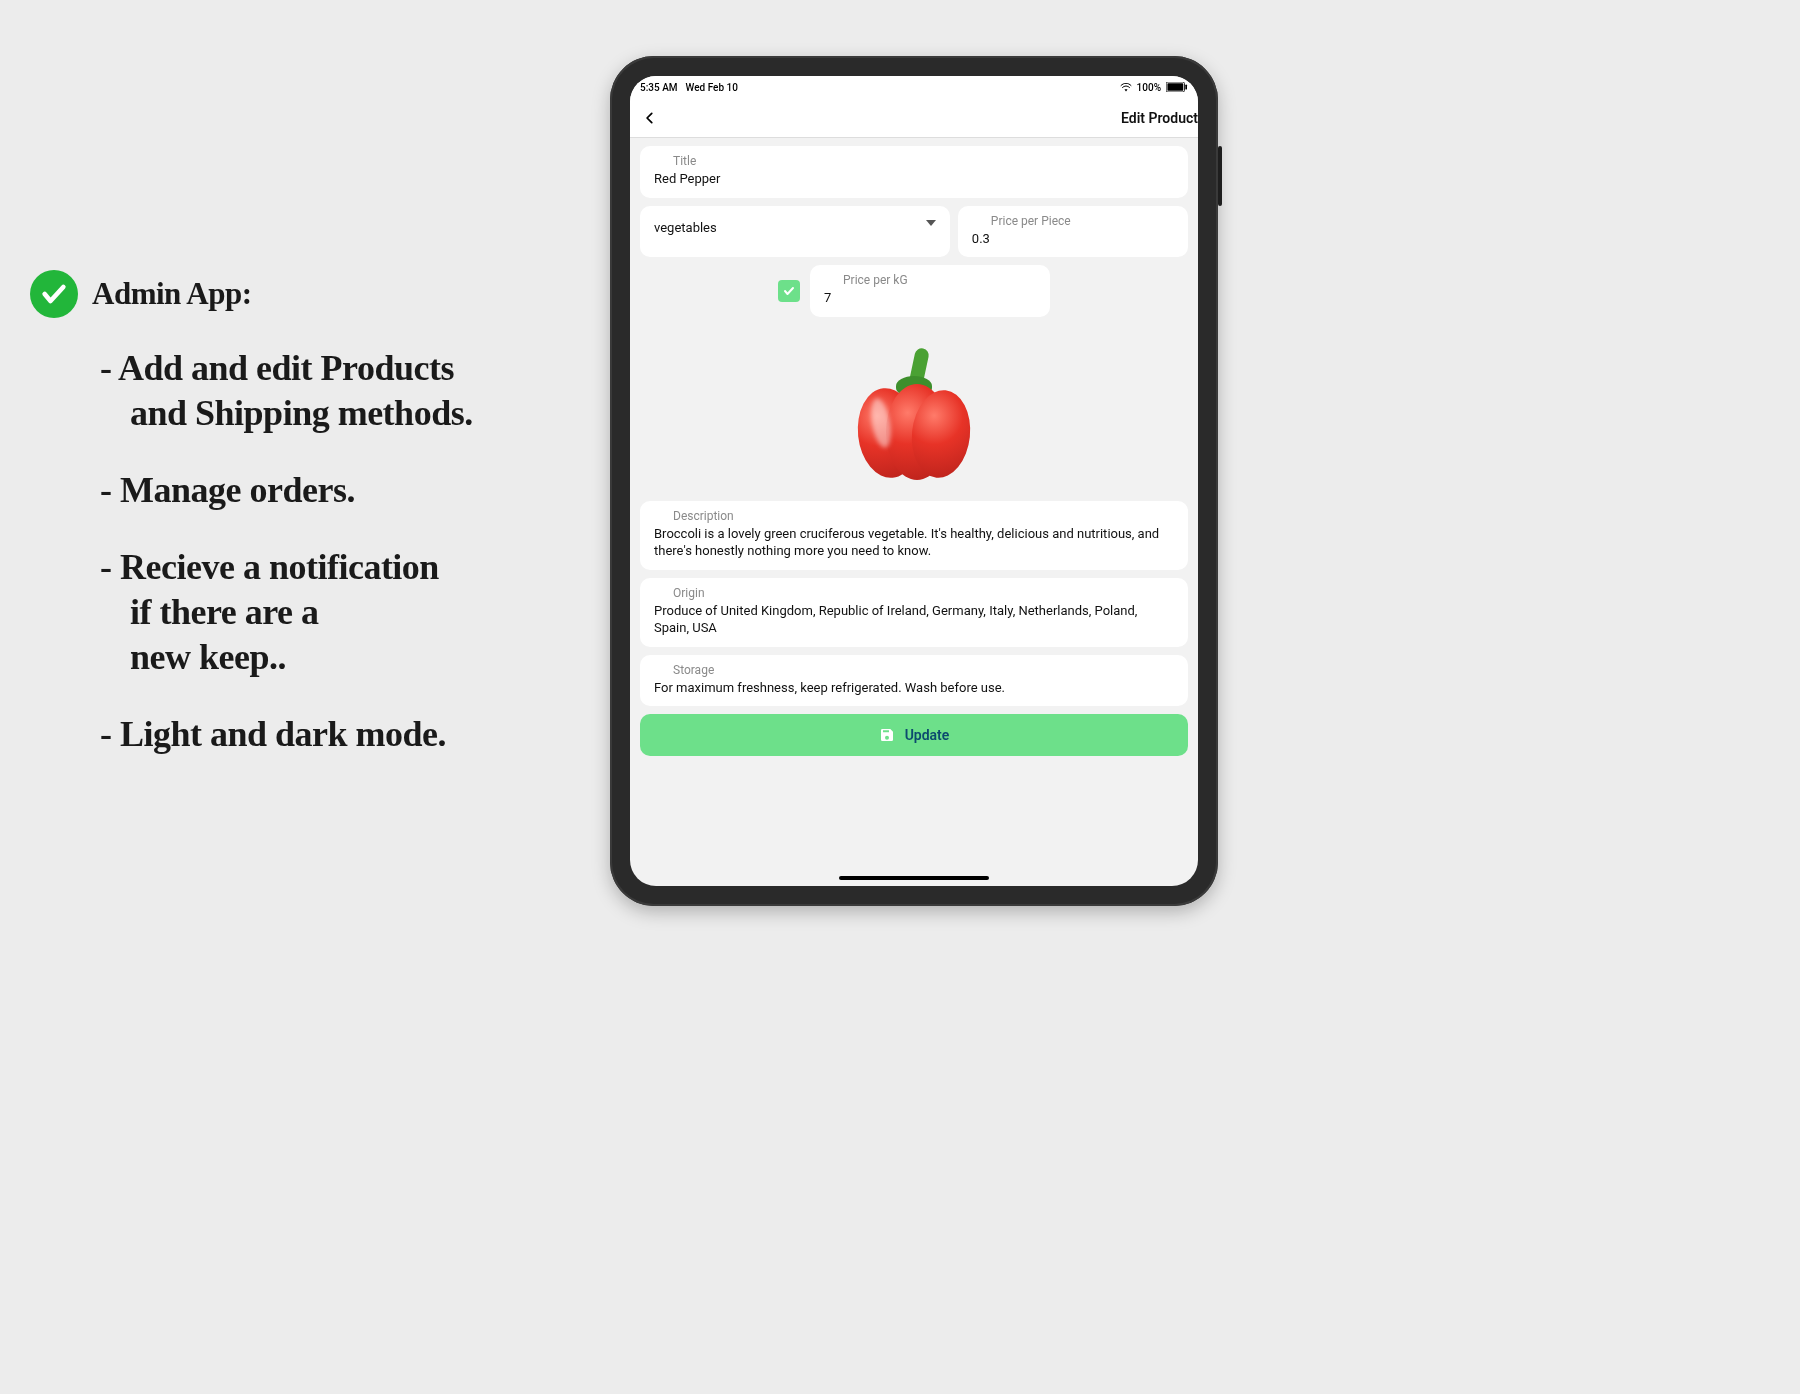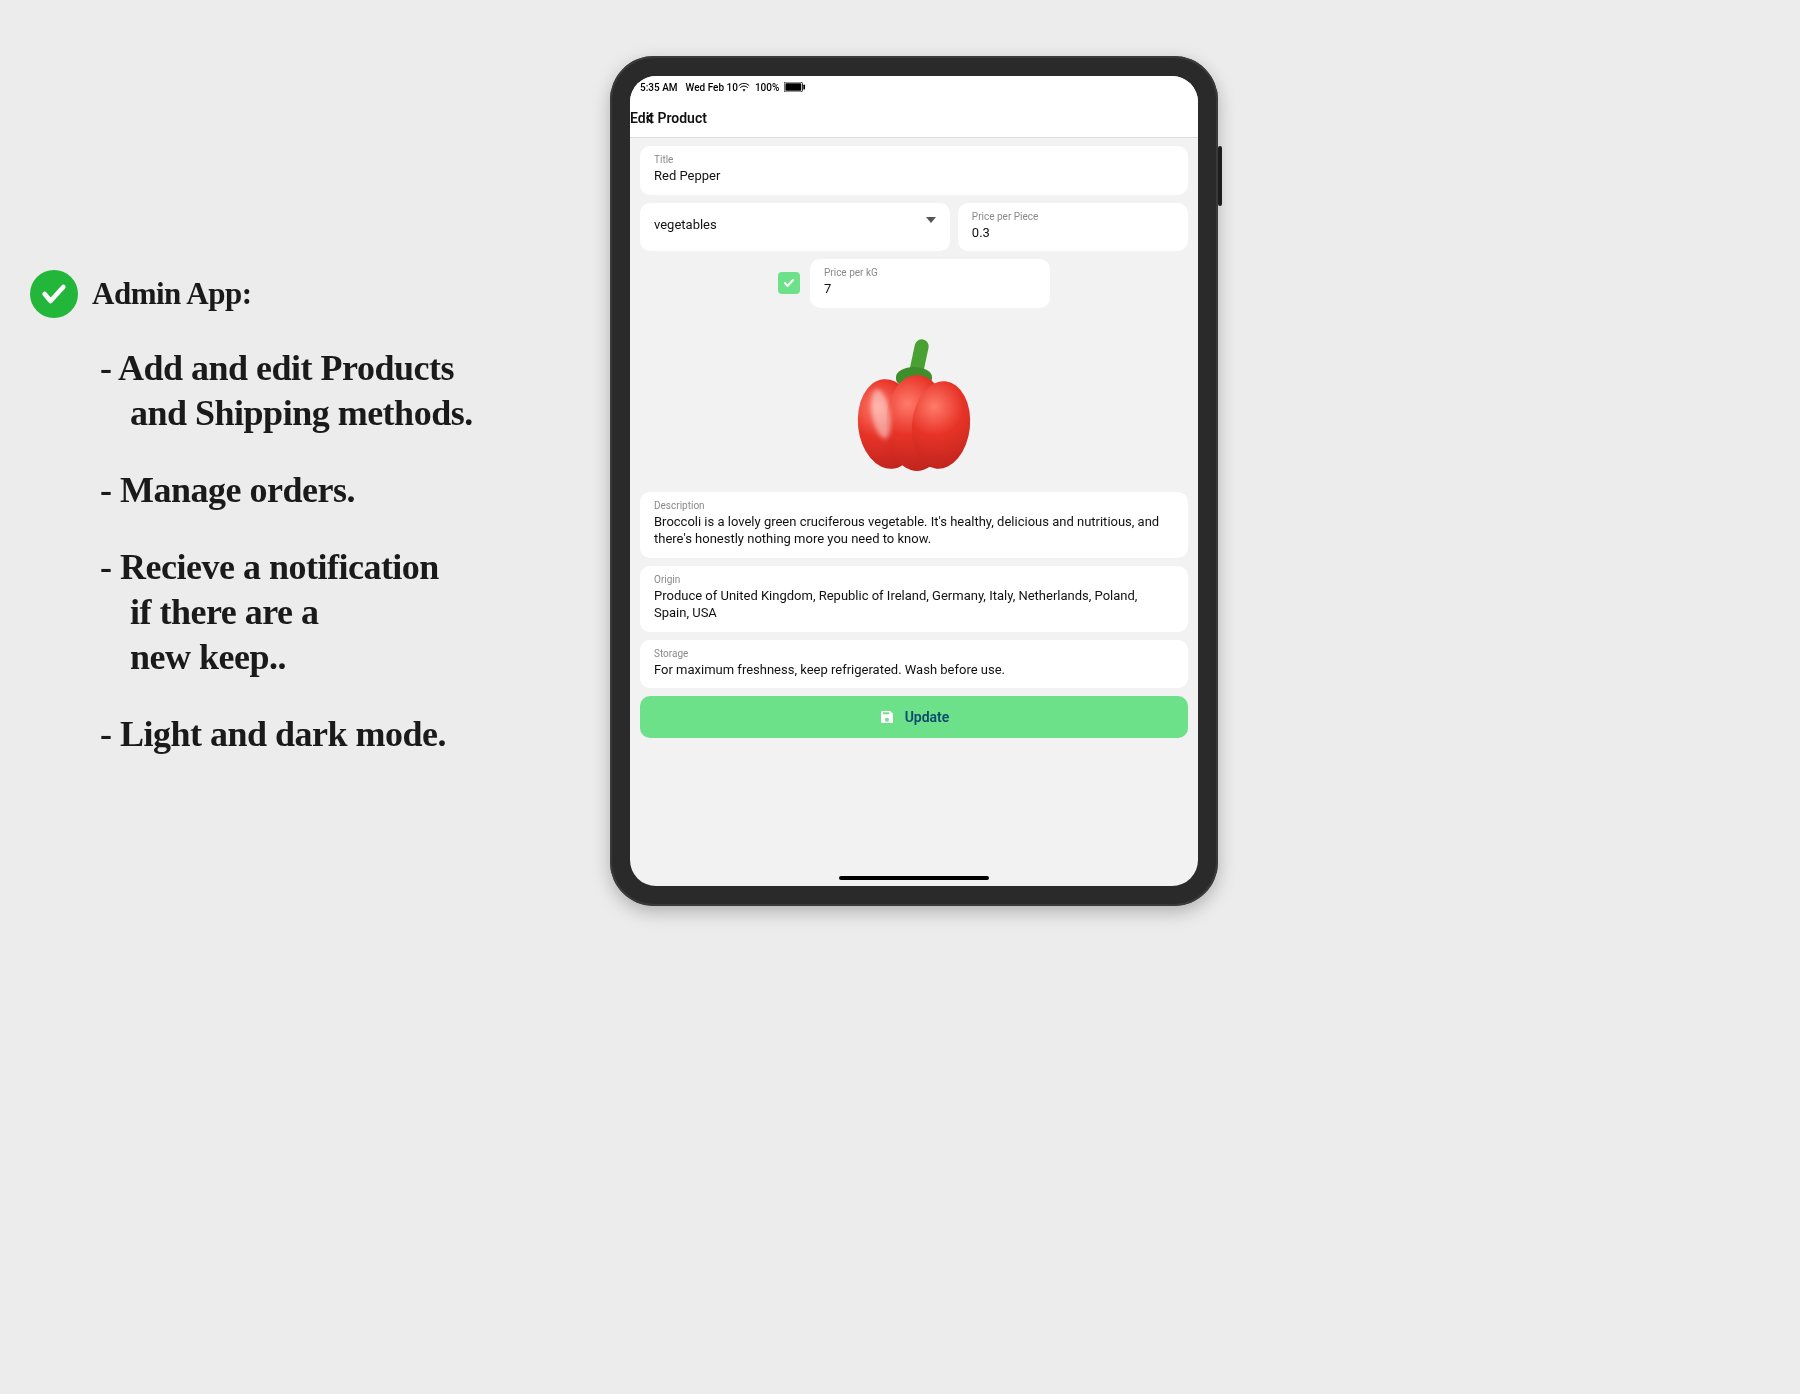--- a/index.html
+++ b/index.html
@@ -86,20 +86,21 @@
     display: flex;
     flex-direction: column;
   }
 
   
   .status-bar {
     height: 22px;
     background: #fff;
     display: flex;
     align-items: center;
+    justify-content: space-between;
     padding: 0 10px;
     font-size: 10px;
     font-weight: 500;
     color: #000;
   }
   .status-left { display:flex; gap:8px; }
   .status-right { display:flex; align-items:center; gap:5px; }
   .wifi-ico { width:12px; height:9px; }
   .batt-ico { width:22px; height:10px; }
 
@@ -114,43 +115,44 @@
   }
   .nav-back {
     width:40px; height:40px;
     display:flex; align-items:center; justify-content:center;
     cursor:pointer;
   }
   .nav-back svg { width:14px; height:14px; }
   .nav-title {
     position:absolute;
     left:0; right:0;
-    text-align:left;
+    text-align:right;
     font-size:14px;
     font-weight:600;
     color:#111;
     pointer-events:none;
   }
 
   
   .content {
     flex:1;
     padding: 8px 10px 10px 10px;
     overflow:hidden;
   }
   .card {
     background:#fff;
     border-radius:10px;
     padding:8px 14px 10px 14px;
     margin-bottom:8px;
   }
   .card-label {
-    font-size:10px;
+    font-size:12px;
     color:#8a8a8a;
     margin-bottom:2px;
+    margin-left:19px;
   }
   .card-value {
     font-size:13px;
     color:#111;
     line-height:1.35;
   }
   .row-2 {
     display:flex;
     gap:8px;
     margin-bottom:8px;

